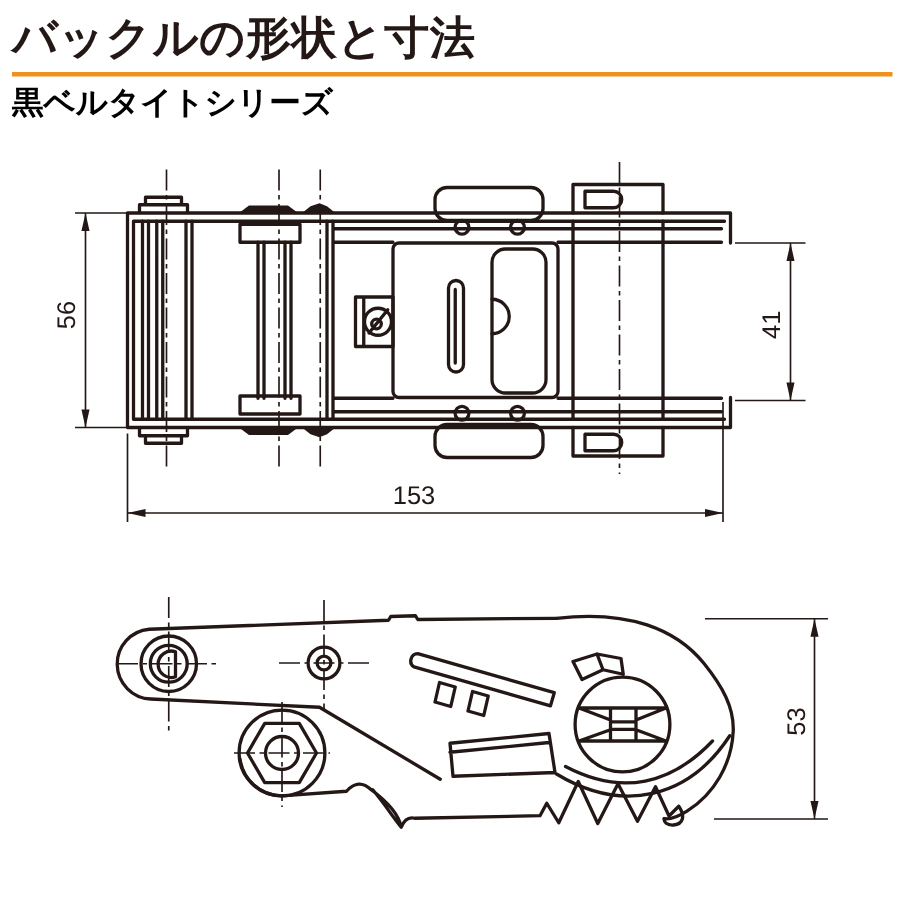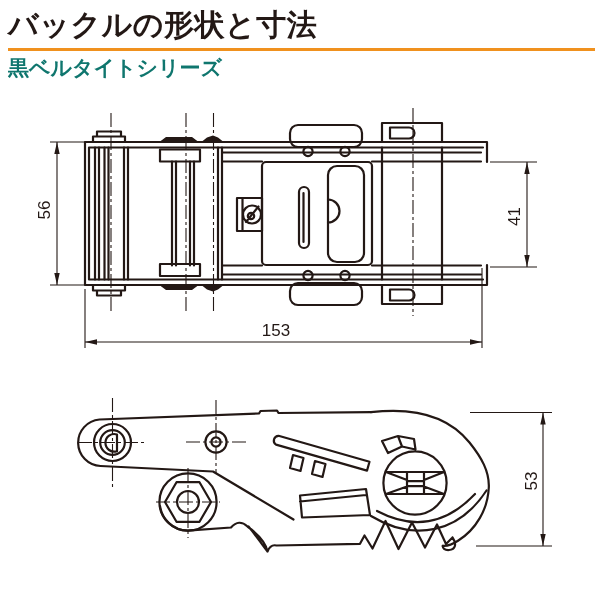--- a/index.html
+++ b/index.html
@@ -1,21 +1,21 @@
 <!DOCTYPE html>
 <html><head>
 <meta charset="utf-8">
 <style>
   html,body{margin:0;padding:0;background:#ffffff;}
   .page{position:relative;width:600px;height:600px;background:#ffffff;overflow:hidden;
         font-family:"Liberation Sans",sans-serif;border-radius:14px;}
   .title{position:absolute;left:8px;top:5px;margin:0;font-size:30px;font-weight:700;
          color:#231815;letter-spacing:0.5px;white-space:nowrap;}
   .rule{position:absolute;left:8px;top:48px;width:587px;height:3px;background:#F0911E;}
-  .subtitle{position:absolute;left:0;top:54px;width:587px;height:26px;color:#0f766e;
+  .subtitle{position:absolute;left:0;top:54px;width:587px;height:26px;color:#000000;
             font-weight:700;font-size:21px;}
   .series{position:absolute;left:8px;top:0;white-space:nowrap;}
   .model{position:absolute;left:203px;top:0;white-space:nowrap;}
   svg.draw{position:absolute;left:0;top:0;width:600px;height:600px;}
   svg .p{fill:none;stroke:#231815;stroke-width:2.2;stroke-linejoin:round;stroke-linecap:round;}
   svg .t{fill:none;stroke:#231815;stroke-width:1.1;stroke-linecap:butt;}
   svg .c{fill:none;stroke:#231815;stroke-width:1.1;stroke-dasharray:14 3 3 3;}
   svg .f{fill:#231815;stroke:none;}
   svg text.d{font-family:"Liberation Sans",sans-serif;font-size:17px;fill:#231815;
              text-anchor:middle;}

